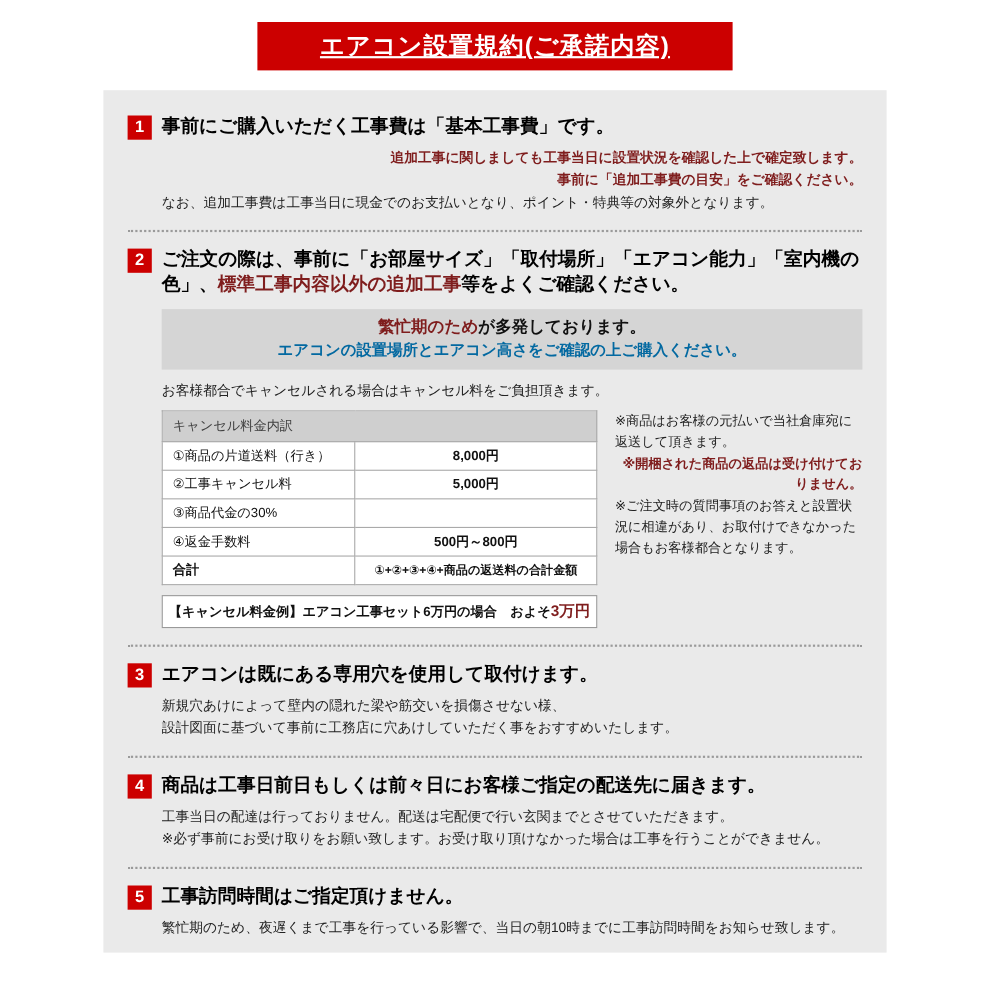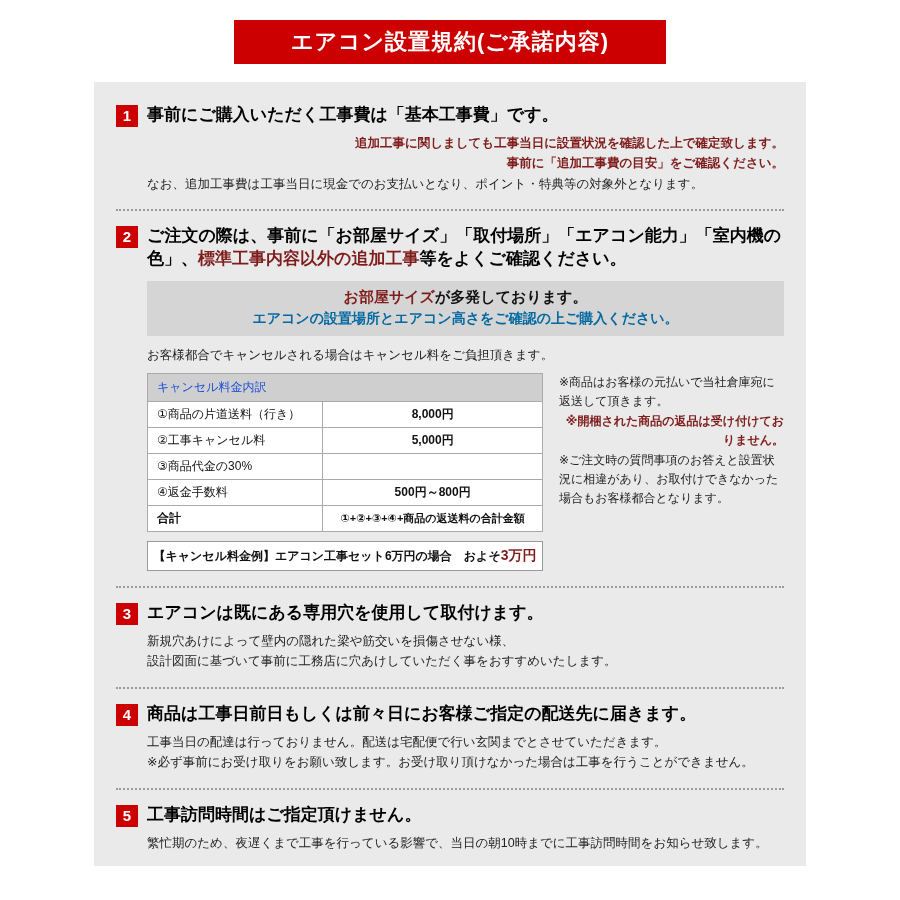--- a/index.html
+++ b/index.html
@@ -6,21 +6,21 @@
   html,body { width:900px; background:#ffffff; }
   body {
     height:900px;
     font-family:"Liberation Sans","DejaVu Sans",sans-serif;
     color:#222;
     overflow:hidden;
   }
   .title-bar {
     width:432px; margin:20px auto 0; background:#cc0000;
     color:#fff; font-weight:bold; font-size:22px; letter-spacing:1px;
-    text-align:center; padding:7px 16px;
+    text-align:center; padding:7px 16px;text-decoration:underline;
   }
   .panel {
     width:712px; margin:18px auto 0; background:#eaeaea;
     padding:22px 22px 12px;
   }
   .sec-head { display:flex; align-items:flex-start; }
   .num {
     flex:none; width:22px; height:22px; margin-right:9px; margin-top:1px;
     background:#cc0000; color:#fff; font-weight:bold; font-size:15px;
     text-align:center; line-height:22px;
@@ -41,21 +41,21 @@
 
   .cancel-intro { margin:11px 0 0 31px; font-size:12.5px; }
 
   .cancel-wrap { display:flex; align-items:flex-start; margin:9px 0 0 31px; }
   .cancel-left { width:396px; flex:none; }
   table.cancel-table {
     width:100%; border-collapse:collapse; background:#fff; font-size:12px;
   }
   table.cancel-table th {
     background:#cfcfcf; text-align:left; font-weight:normal;
-    padding:5px 9px; border:1px solid #aaa; font-size:12px; color:#1d4ed8;
+    padding:5px 9px; border:1px solid #aaa; font-size:12px; color:#404040;
   }
   table.cancel-table td { border:1px solid #aaa; padding:4px 9px; color:#111; }
   table.cancel-table td.price { text-align:center; font-weight:bold; }
   table.cancel-table tr.total td { font-weight:bold; }
   table.cancel-table tr.total td.price { font-size:11px; }
 
   .example-box {
     margin-top:9px; background:#fff; border:1px solid #999;
     text-align:center; font-size:12px; font-weight:bold; padding:5px 2px; color:#111;
   }
@@ -88,21 +88,21 @@
 
   <div class="dots"></div>
 
   <section>
     <div class="sec-head">
       <span class="num">2</span>
       <h2 class="sec-title"><span>ご注文の際は、事前に「お部屋サイズ」「取付場所」「エアコン能力」「室内機の色」、</span><span class="red">標準工事内容以外の追加工事</span><span>等をよくご確認ください。</span></h2>
     </div>
 
     <div class="notice-box">
-      <div class="l1"><span class="red">お部屋サイズ</span><span>が多発しております。</span></div>
+      <div class="l1"><span class="red">繁忙期のため</span><span>が多発しております。</span></div>
       <div class="l2">エアコンの設置場所とエアコン高さをご確認の上ご購入ください。</div>
     </div>
 
     <p class="cancel-intro">お客様都合でキャンセルされる場合はキャンセル料をご負担頂きます。</p>
 
     <div class="cancel-wrap">
       <div class="cancel-left">
         <table class="cancel-table">
           <thead>
             <tr>

